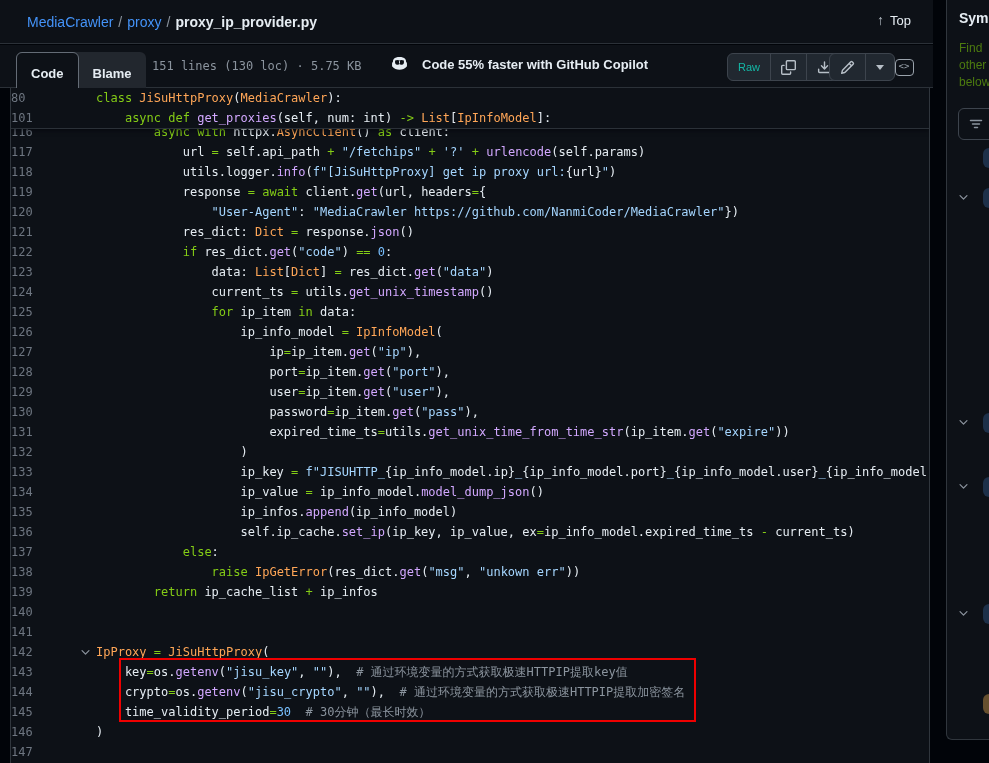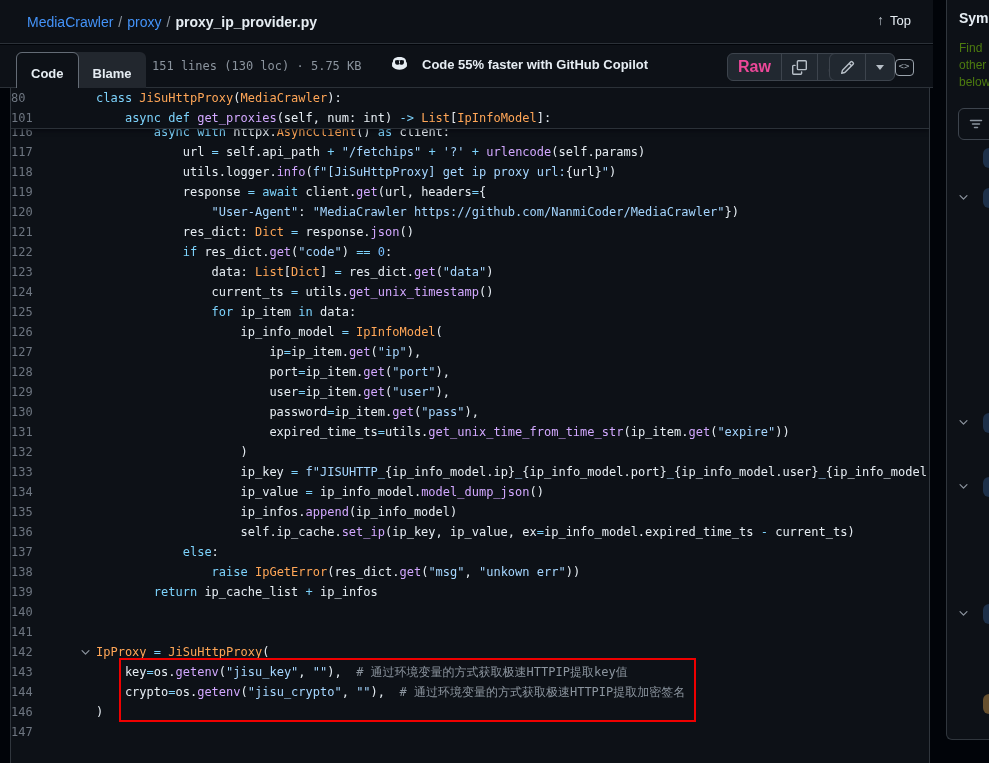--- a/index.html
+++ b/index.html
@@ -19,35 +19,35 @@
   .toolbar-row { position:absolute; left:0; top:45px; width:933px; height:43px; background:#0d1117; border-bottom:1px solid #2b3138; }
   .segmented { position:absolute; left:16px; top:7px; height:43px; background:#22272e; border-radius:6px; display:flex; align-items:stretch; }
   .seg { padding:0 14px; display:flex; align-items:center; font-size:13px; font-weight:600; color:#e6edf3; border-radius:6px; cursor:pointer; }
   .seg.active { background:#0d1117; border:1px solid #646c76; }
   .file-info { position:absolute; left:152px; top:14px; font-size:12px; color:#8b949e; font-family:"DejaVu Sans Mono",monospace; }
   .copilot { position:absolute; left:391px; top:11px; display:flex; align-items:center; gap:14px; font-size:13px; font-weight:700; color:#e6edf3; cursor:pointer; }
   .copilot svg { flex:0 0 auto; }
   .btn-group { position:absolute; top:8px; height:28px; display:flex; align-items:stretch; background:#212830; border:1px solid #3d444d; border-radius:6px; overflow:hidden; }
   .btn-seg { display:flex; align-items:center; justify-content:center; padding:0 10px; border-right:1px solid #3d444d; cursor:pointer; color:#b7bfc7; }
   .btn-seg:last-child { border-right:none; }
-  .btn-seg .lbl { font-size:16px; font-weight:700; color:#ec4899; }
+  .btn-seg .lbl { font-size:11px; font-weight:400; color:#14b8a6; }
   .grp-raw { left:727px; }
   .grp-edit { left:829px; }
   .caret { width:0; height:0; border-left:4px solid transparent; border-right:4px solid transparent; border-top:5px solid #b7bfc7; }
   .symbols-toggle { position:absolute; left:890px; top:8px; width:28px; height:28px; display:flex; align-items:center; justify-content:center; cursor:pointer; border-radius:6px; }
   .symbols-toggle .sq { width:19px; height:17px; border:1.5px solid #9aa3ac; border-radius:4px; display:flex; align-items:center; justify-content:center; font-family:"DejaVu Sans Mono",monospace; font-size:9px; color:#9aa3ac; line-height:1; padding-bottom:1px; }
 
   
   .code-container { position:absolute; left:10px; top:88px; width:920px; height:675px; background:#0d1117; border-left:1px solid #30363d; border-right:1px solid #30363d; overflow:hidden; }
   .code-body { position:relative; padding-top:34px; }
   .crow { display:flex; height:20px; line-height:20px; }
   .ln { flex:0 0 64px; color:#6e7681; font-family:"DejaVu Sans Mono",monospace; font-size:12px; cursor:pointer; }
   .fold { flex:0 0 21px; display:flex; align-items:center; justify-content:center; }
   .ct { flex:1; white-space:pre; overflow:hidden; font-family:"DejaVu Sans Mono",monospace; font-size:12px; }
-  .tk-p { color:#e6edf3; } .tk-k { color:#7dd3fc; } .tk-f { color:#d2a8ff; }
+  .tk-p { color:#e6edf3; } .tk-k { color:#84cc16; } .tk-f { color:#d2a8ff; }
   .tk-t { color:#ffa657; } .tk-s { color:#a5d6ff; } .tk-n { color:#79c0ff; }
   .tk-c { color:#8b949e; }
   .sticky-lines { position:absolute; left:0; top:0; right:0; height:41px; background:#0d1117; border-bottom:1px solid #2b3138; box-shadow:0 2px 4px rgba(1,4,9,0.5); }
   .annotation-box { position:absolute; border:2px solid #ee0000; pointer-events:none; z-index:5; }
 
   
   .sidebar { position:absolute; left:946px; top:0; width:43px; height:740px; background:#0d1117; border-left:1px solid #30363d; border-bottom:1px solid #30363d; border-radius:0 0 0 6px; overflow:hidden; }
   .sb-heading { position:absolute; left:12px; top:10px; font-size:14px; font-weight:700; color:#e6edf3; white-space:nowrap; }
   .sb-desc { position:absolute; left:12px; top:40px; font-size:12px; line-height:17px; color:#4d7c0f; white-space:nowrap; }
   .sb-filter { position:absolute; left:11px; top:108px; width:40px; height:32px; border:1px solid #3d444d; border-radius:6px; display:flex; align-items:center; cursor:pointer; }
@@ -263,20 +263,25 @@
       </div>
       <div class="crow">
         <span class="ln">143</span>
         <span class="fold"></span>
         <code class="ct"><span class="tk-p">    key</span><span class="tk-k">=</span><span class="tk-p">os.</span><span class="tk-f">getenv</span><span class="tk-p">(</span><span class="tk-s">"jisu_key"</span><span class="tk-p">, </span><span class="tk-s">""</span><span class="tk-p">),  </span><span class="tk-c"># 通过环境变量的方式获取极速HTTPIP提取key值</span></code>
       </div>
       <div class="crow">
         <span class="ln">144</span>
         <span class="fold"></span>
         <code class="ct"><span class="tk-p">    crypto</span><span class="tk-k">=</span><span class="tk-p">os.</span><span class="tk-f">getenv</span><span class="tk-p">(</span><span class="tk-s">"jisu_crypto"</span><span class="tk-p">, </span><span class="tk-s">""</span><span class="tk-p">),  </span><span class="tk-c"># 通过环境变量的方式获取极速HTTPIP提取加密签名</span></code>
+      </div>
+      <div class="crow">
+        <span class="ln">145</span>
+        <span class="fold"></span>
+        <code class="ct"><span class="tk-p">    time_validity_period</span><span class="tk-k">=</span><span class="tk-n">30</span><span class="tk-p">  </span><span class="tk-c"># 30分钟（最长时效）</span></code>
       </div>
       <div class="crow">
         <span class="ln">146</span>
         <span class="fold"></span>
         <code class="ct"><span class="tk-p">)</span></code>
       </div>
       <div class="crow">
         <span class="ln">147</span>
         <span class="fold"></span>
         <code class="ct"></code>

